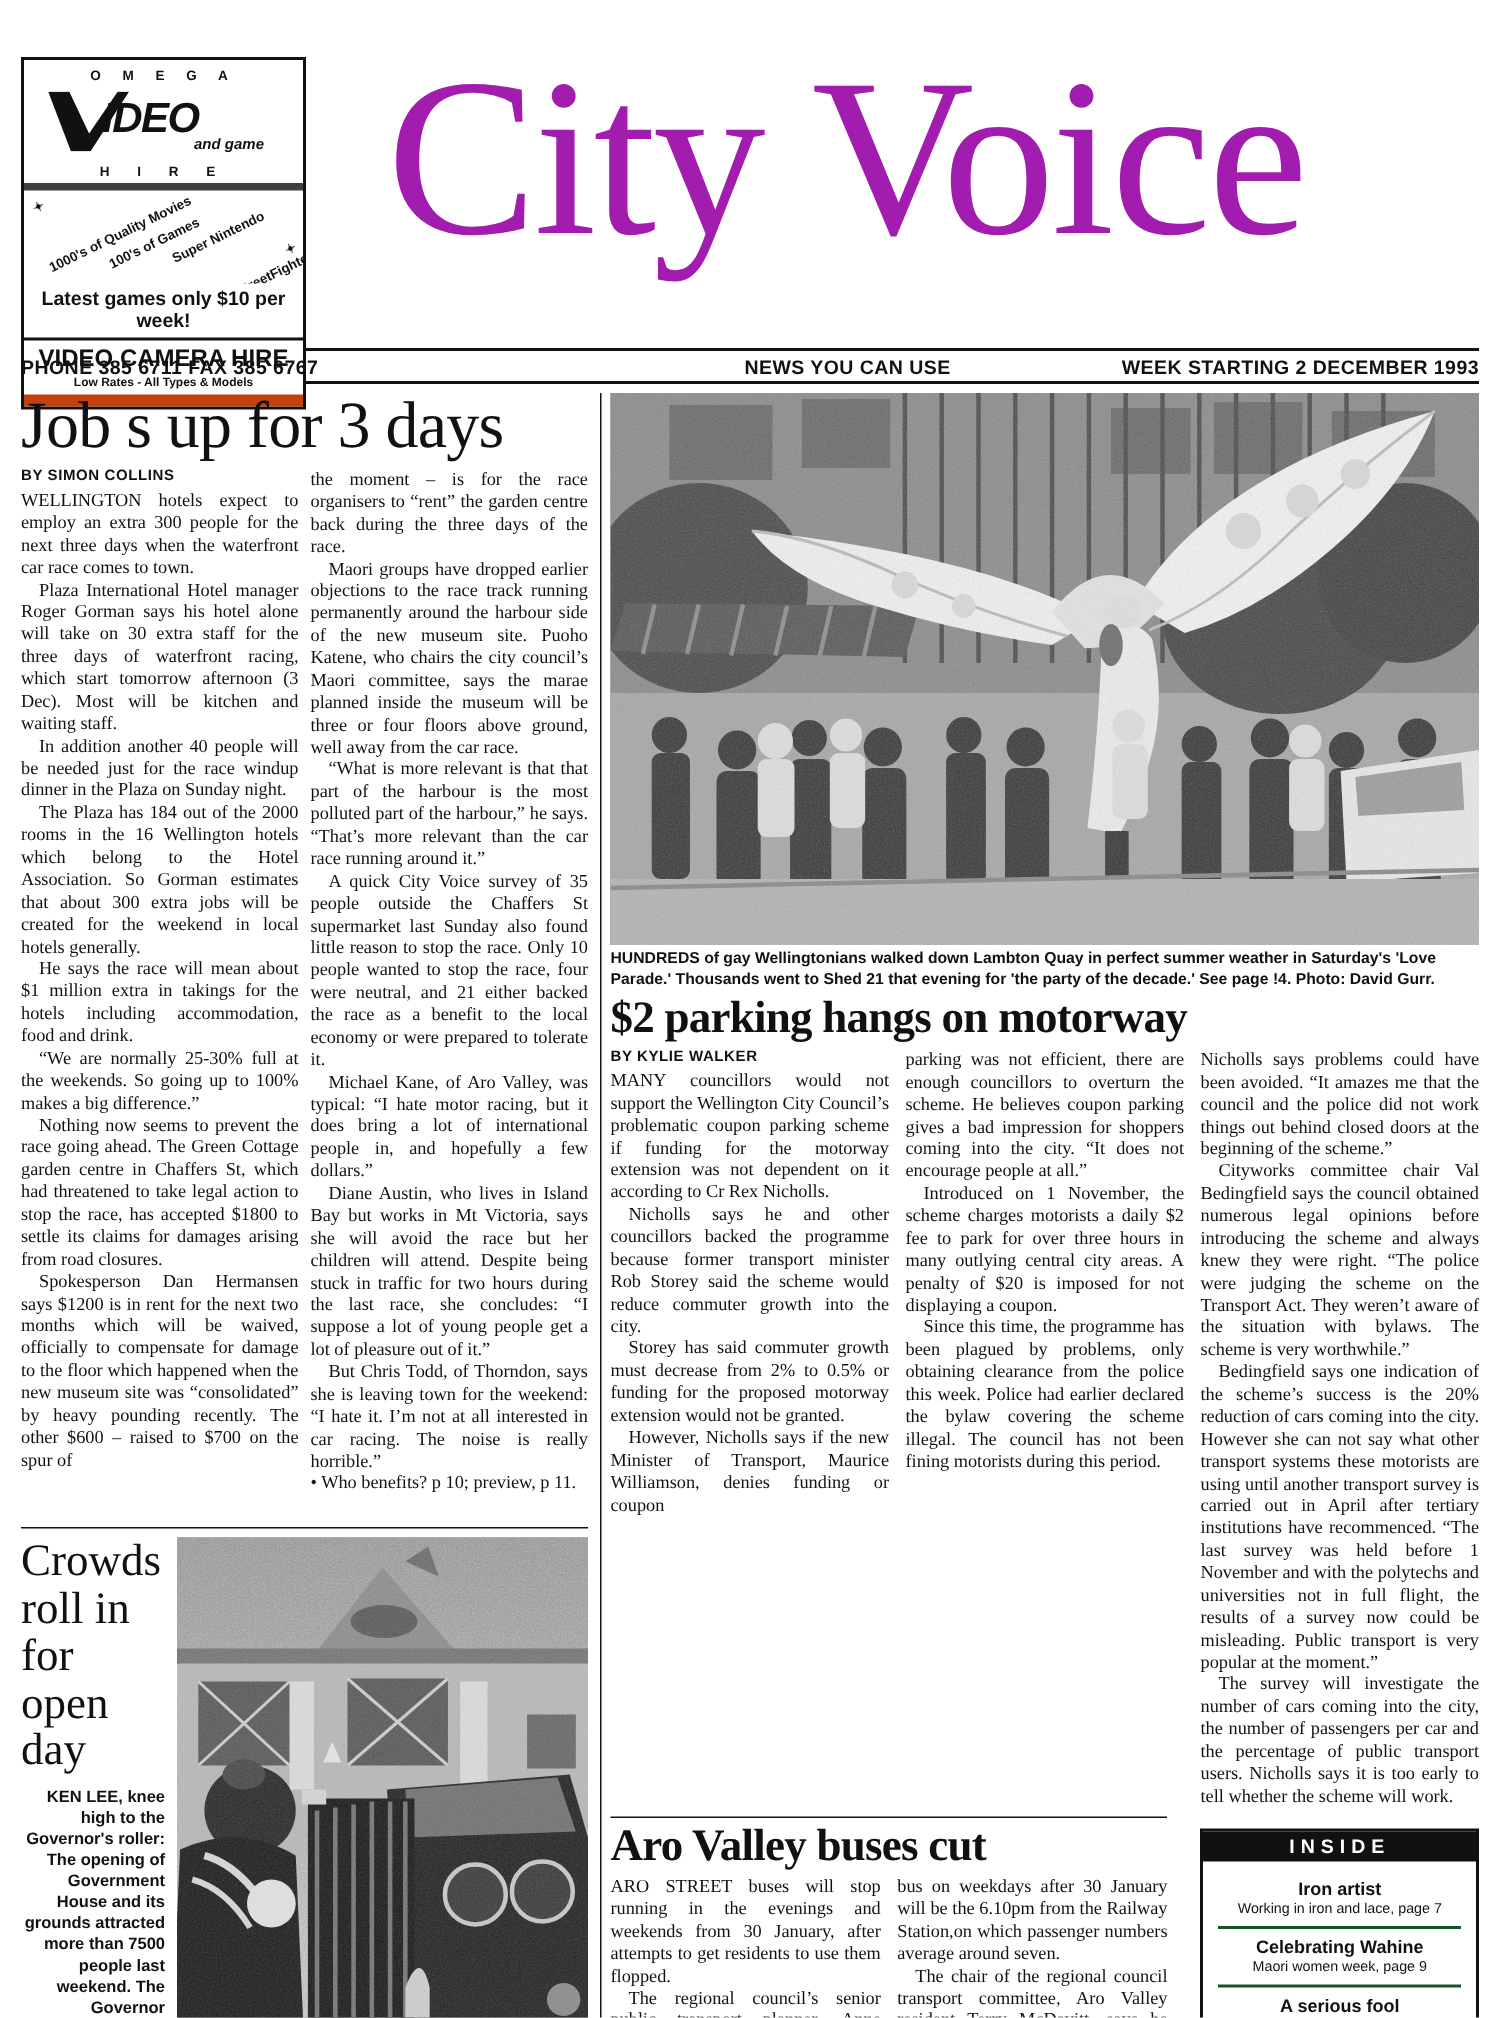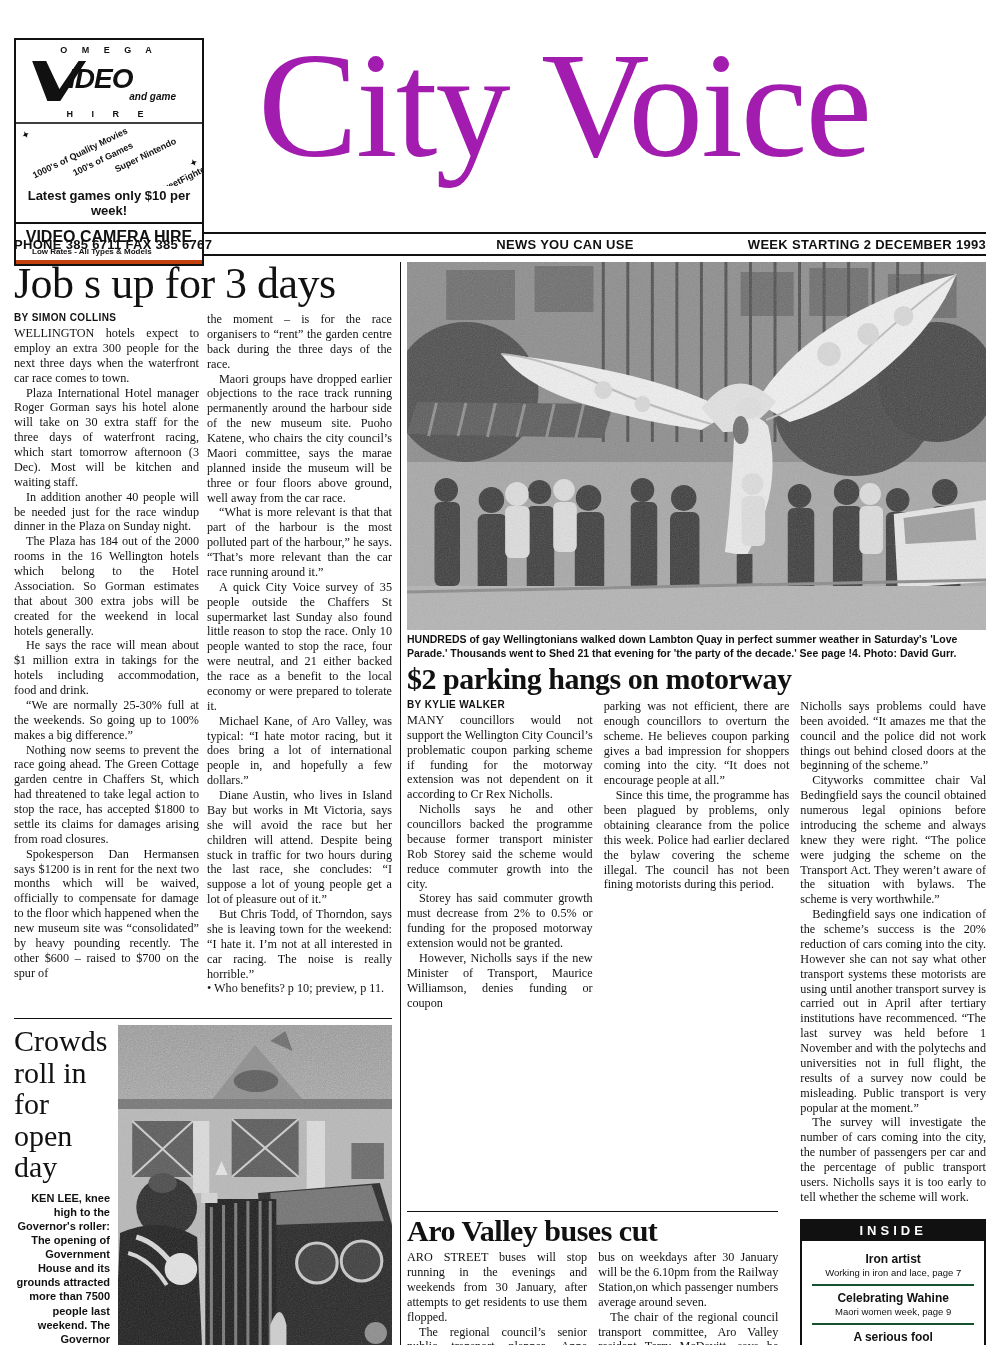--- a/index.html
+++ b/index.html
@@ -37,21 +37,21 @@
     -webkit-text-stroke: 0px;
   }
   .ad-logo .andgame {
     position:absolute; right: 26px; top: 36px;
     font-family:"Liberation Sans", sans-serif; font-weight:700; font-style:italic;
     font-size: 10px; color:#111;
   }
   .ad-hire {
     text-align:center; font-family:"Liberation Sans", sans-serif;
     font-size: 9px; letter-spacing: 8px; font-weight:700; padding-bottom: 3px;
-    border-bottom: 2px solid #404040;
+    border-bottom: 5px solid #404040;
   }
   .ad-feats { position: relative; height: 62px; overflow:hidden; }
   .ad-feats span {
     position:absolute; font-family:"Liberation Sans", sans-serif; font-weight:700;
     font-size: 9px; transform: rotate(-26deg); white-space: nowrap; color:#111;
   }
   .f1 { left: 12px; top: 24px; }
   .f2 { left: 54px; top: 30px; }
   .f3 { left: 96px; top: 26px; }
   .f4 { left: 134px; top: 30px; }
@@ -60,22 +60,22 @@
   .s2 { right: 4px; top: 34px; }
   .ad-latest {
     text-align:center; font-family:"Liberation Sans", sans-serif; font-weight:700;
     font-size: 13px; padding: 2px 0 4px; border-bottom: 2px solid #111;
   }
   .ad-camera {
     text-align:center; font-family:"Liberation Sans", sans-serif; font-weight:700;
     font-size: 16px; padding: 4px 0 0; letter-spacing:0px;
   }
   .ad-lowrates {
-    font-family:"Liberation Sans", sans-serif; font-weight:700;
-    font-size: 8px; padding: 1px 16px 4px; border-bottom: 4px solid #c2410c;
+    text-align:center; font-family:"Liberation Sans", sans-serif; font-weight:700;
+    font-size: 8px; padding: 1px 16px 4px; border-bottom: 8px solid #c2410c;
   }
   .ad-contact {
     display:flex; justify-content: space-between; font-family:"Liberation Sans", sans-serif;
     font-weight:700; font-size: 9px; padding: 4px 6px 5px; letter-spacing: 0.5px;
   }
   .ad-contact div { line-height: 1.35; }
 
   .title-wrap { flex: 1; padding-left: 10px; position: relative; }
   .title {
     font-family: "Liberation Serif", serif;
@@ -412,20 +412,21 @@
       <div class="cols3">
         <div class="col">
           <div class="byline">BY KYLIE WALKER</div>
           <p class="body first">MANY councillors would not support the Wellington City Council’s problematic coupon parking scheme if funding for the motorway extension was not dependent on it according to Cr Rex Nicholls.</p>
           <p class="body">Nicholls says he and other councillors backed the programme because former transport minister Rob Storey said the scheme would reduce commuter growth into the city.</p>
           <p class="body">Storey has said commuter growth must decrease from 2% to 0.5% or funding for the proposed motorway extension would not be granted.</p>
           <p class="body">However, Nicholls says if the new Minister of Transport, Maurice Williamson, denies funding or coupon</p>
         </div>
         <div class="col">
           <p class="body first">parking was not efficient, there are enough councillors to overturn the scheme. He believes coupon parking gives a bad impression for shoppers coming into the city. “It does not encourage people at all.”</p>
+          <p class="body">Introduced on 1 November, the scheme charges motorists a daily $2 fee to park for over three hours in many outlying central city areas. A penalty of $20 is imposed for not displaying a coupon.</p>
           <p class="body">Since this time, the programme has been plagued by problems, only obtaining clearance from the police this week. Police had earlier declared the bylaw covering the scheme illegal. The council has not been fining motorists during this period.</p>
         </div>
         <div class="col">
           <p class="body first">Nicholls says problems could have been avoided. “It amazes me that the council and the police did not work things out behind closed doors at the beginning of the scheme.”</p>
           <p class="body">Cityworks committee chair Val Bedingfield says the council obtained numerous legal opinions before introducing the scheme and always knew they were right. “The police were judging the scheme on the Transport Act. They weren’t aware of the situation with bylaws. The scheme is very worthwhile.”</p>
           <p class="body">Bedingfield says one indication of the scheme’s success is the 20% reduction of cars coming into the city. However she can not say what other transport systems these motorists are using until another transport survey is carried out in April after tertiary institutions have recommenced. “The last survey was held before 1 November and with the polytechs and universities not in full flight, the results of a survey now could be misleading. Public transport is very popular at the moment.”</p>
           <p class="body">The survey will investigate the number of cars coming into the city, the number of passengers per car and the percentage of public transport users. Nicholls says it is too early to tell whether the scheme will work.</p>
         </div>
       </div>
 

